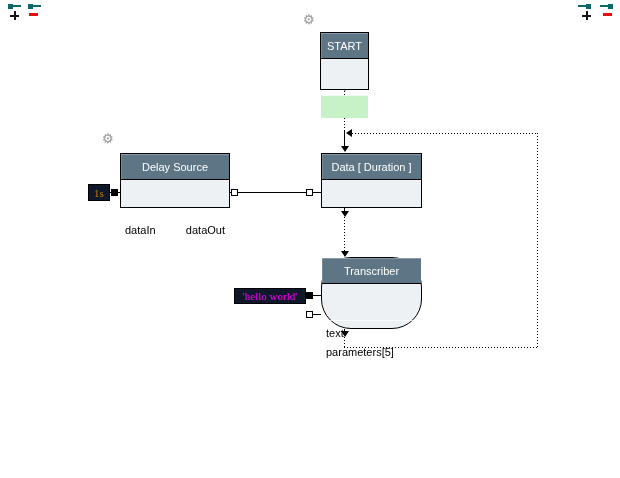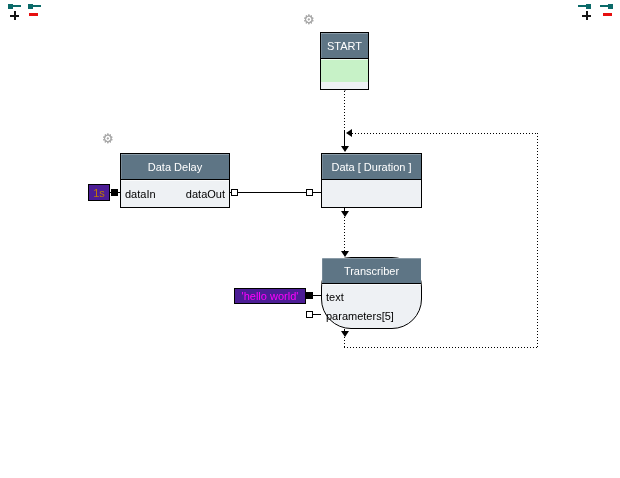--- a/index.html
+++ b/index.html
@@ -25,35 +25,35 @@
         text-shadow:0 0 0 #a9a9a9;}
 
   
   .node{position:absolute;border:1px solid #000;background:#eef1f4;box-sizing:border-box;}
   .node-header{
     height:25px;border-bottom:1px solid #000;background:#5e7585;color:#fff;
     display:flex;align-items:center;justify-content:center;
     box-shadow:inset 0 1px 0 rgba(255,255,255,.28), inset 1px 0 0 rgba(255,255,255,.15);
     white-space:nowrap;overflow:hidden;
   }
-  .node-body{position:relative;box-shadow:inset 0 1px 0 rgba(255,255,255,.7);}
+  .node-body{position:relative;box-shadow:inset 0 1px 0 rgba(255,255,255,.7);margin-top:36px;}
   .start-body{height:23px;background:#c7f2c7;}
   .row-body{display:flex;align-items:center;justify-content:space-between;
             height:27px;padding:0 4px;box-sizing:border-box;}
   .rows-body{display:flex;flex-direction:column;padding:3px 0 0 4px;box-sizing:border-box;}
   .rows-body .prow{height:19px;display:flex;align-items:center;}
 
   
   .port{position:absolute;width:7px;height:7px;box-sizing:border-box;cursor:crosshair;}
   .port.filled{background:#000;}
   .port.open{background:#fff;border:1px solid #000;}
 
   
-  .value-box{position:absolute;background:#4c1d95;border:1px solid #000;box-sizing:border-box;
-             display:flex;align-items:center;justify-content:center;white-space:nowrap;}
+  .value-box{position:absolute;background:#0f172a;border:1px solid #000;box-sizing:border-box;
+             display:flex;align-items:center;justify-content:center;white-space:nowrap;font-family:Liberation Serif, serif;}
   .v-orange{color:#c07b00;}
   .v-magenta{color:#ff00ff;}
 
   
   .hline{position:absolute;height:1px;background:#000;}
   .vline{position:absolute;width:1px;background:#000;}
   .hdots{position:absolute;height:1px;
          background-image:repeating-linear-gradient(to right,#000 0,#000 1px,transparent 1px,transparent 3px);}
   .vdots{position:absolute;width:1px;
          background-image:repeating-linear-gradient(to bottom,#000 0,#000 1px,transparent 1px,transparent 3px);}
@@ -126,21 +126,21 @@
   <div class="hline" style="left:305px;top:295px;width:16px;"></div>
 
   <div class="hline" style="left:313px;top:314px;width:8px;"></div>
 
   <div class="node" style="left:320px;top:32px;width:49px;height:58px;">
     <div class="node-header">START</div>
     <div class="node-body start-body"></div>
   </div>
 
   <div class="node" style="left:120px;top:153px;width:110px;height:55px;">
-    <div class="node-header">Data Delay</div>
+    <div class="node-header">Delay Source</div>
     <div class="node-body row-body">
       <span>dataIn</span>
       <span>dataOut</span>
     </div>
   </div>
 
   <div class="node" style="left:321px;top:153px;width:101px;height:55px;">
     <div class="node-header">Data [ Duration ]</div>
   </div>
 

